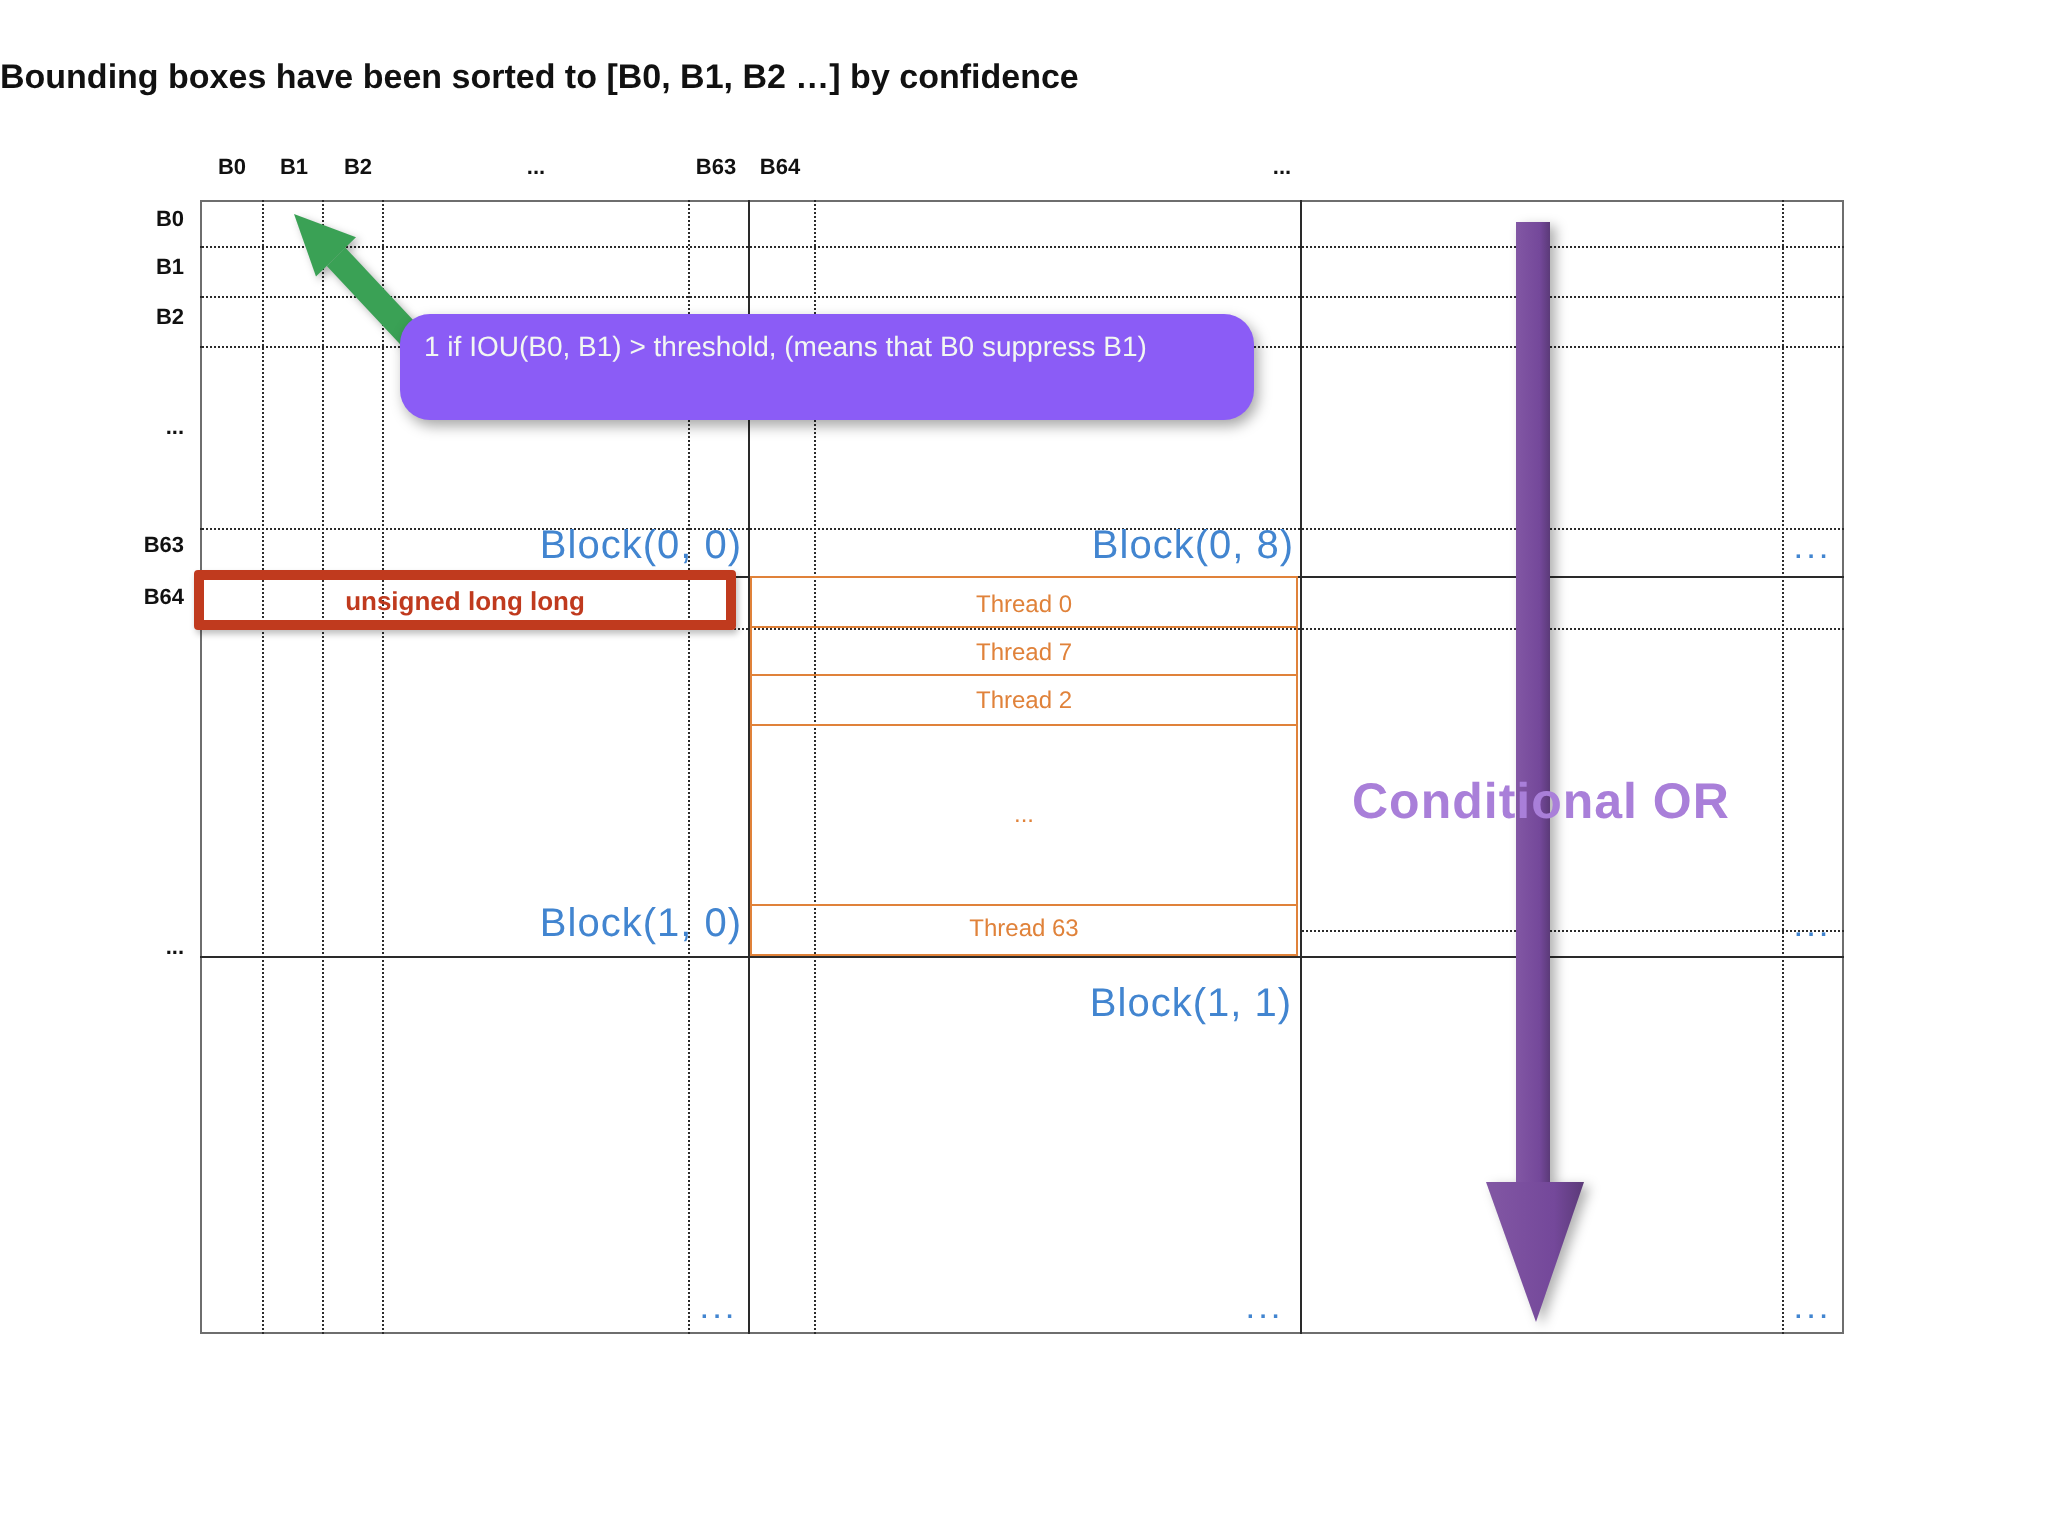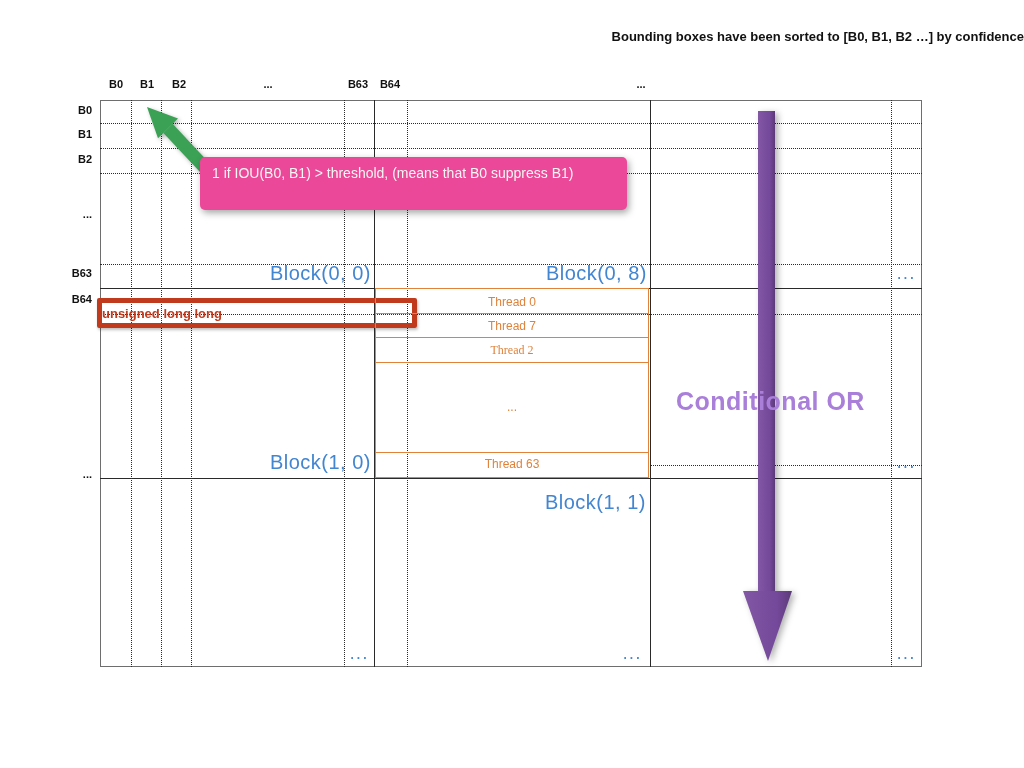--- a/index.html
+++ b/index.html
@@ -1,52 +1,52 @@
 <!DOCTYPE html>
 <html><head>
 <meta charset="utf-8">
 <style>
   html,body{margin:0;padding:0;background:#ffffff;}
   .canvas{
     position:relative;width:1024px;height:768px;background:#ffffff;overflow:hidden;
     font-family:"Liberation Sans", sans-serif;
   }
   .title{
-    position:absolute;left:0;top:29px;width:1024px;text-align:right;
-    font-size:13px;font-weight:bold;color:#111;
+    position:absolute;left:0;top:29px;width:1024px;text-align:left;
+    font-size:17px;font-weight:bold;color:#111;
   }
   .grid-frame{
     position:absolute;left:100px;top:100px;width:822px;height:567px;
     border:1.5px solid #6e6e6e;box-sizing:border-box;
   }
   .vdot{position:absolute;top:100px;height:567px;width:0;border-left:1.5px dotted #2b2b2b;}
   .vsolid{position:absolute;top:100px;height:567px;width:0;border-left:1.5px solid #2a2a2a;}
   .hdot{position:absolute;left:100px;width:822px;height:0;border-top:1.5px dotted #2b2b2b;}
   .hsolid{position:absolute;left:100px;width:822px;height:0;border-top:1.5px solid #2a2a2a;}
   .hdot-part{position:absolute;left:650px;width:272px;height:0;border-top:1.5px dotted #2b2b2b;}
   .col-label{
     position:absolute;top:78px;transform:translateX(-50%);
     font-size:11px;font-weight:bold;color:#111;white-space:nowrap;
   }
   .row-label{
     position:absolute;right:932px;text-align:right;
     font-size:11px;font-weight:bold;color:#111;white-space:nowrap;
   }
   .tooltip{
     position:absolute;left:200px;top:157px;width:427px;height:53px;box-sizing:border-box;
-    background:#ec4899;border-radius:5px;color:#f2f7f2;font-size:14px;
+    background:#8b5cf6;border-radius:15px;color:#f2f7f2;font-size:14px;
     padding:6px 0 0 12px;line-height:21px;box-shadow:2px 3px 7px rgba(0,0,0,0.35);
   }
   .arrow-svg{position:absolute;pointer-events:none;}
   .green-arrow{left:140px;top:100px;filter:drop-shadow(2px 2px 2px rgba(0,0,0,0.3));}
   .purple-arrow{left:735px;top:100px;filter:drop-shadow(3px 2px 3px rgba(0,0,0,0.3));}
   .red-box{
-    position:absolute;left:97px;top:298px;width:320px;height:30px;box-sizing:border-box;
+    position:absolute;left:97px;top:285px;width:271px;height:30px;box-sizing:border-box;
     border:5px solid #c03a1e;border-radius:2px;box-shadow:1px 2px 3px rgba(0,0,0,0.25);
-    display:flex;align-items:center;justify-content:flex-start;
+    display:flex;align-items:center;justify-content:center;
   }
   .red-box-label{font-size:13px;font-weight:bold;color:#c03a1e;white-space:nowrap;}
   .orange-box{
     position:absolute;left:375px;top:288px;width:274px;height:190px;box-sizing:border-box;
     border:1.5px solid #e0823a;background:transparent;
   }
   .orange-line{position:absolute;left:375px;width:274px;height:0;border-top:1.5px solid #e0823a;}
   .thread-label{
     position:absolute;left:512px;transform:translateX(-50%);
     font-size:12px;color:#e0823a;white-space:nowrap;
@@ -133,21 +133,21 @@
     <span class="red-box-label">unsigned long long</span>
   </div>
 
   <div class="orange-box"></div>
   <div class="orange-line" style="top:313px;"></div>
   <div class="orange-line" style="top:337px;"></div>
   <div class="orange-line" style="top:362px;"></div>
   <div class="orange-line" style="top:452px;"></div>
   <div class="thread-label" style="top:295px;">Thread 0</div>
   <div class="thread-label" style="top:319px;">Thread 7</div>
-  <div class="thread-label" style="top:343px;font-family:Liberation Serif, serif;">Thread 2</div>
+  <div class="thread-label" style="top:343px;">Thread 2</div>
   <div class="thread-label" style="top:400px;">...</div>
   <div class="thread-label" style="top:457px;">Thread 63</div>
 
   <div class="block-label" style="right:653px;top:262px;">Block(0, 0)</div>
   <div class="block-label" style="right:377px;top:262px;">Block(0, 8)</div>
   <div class="block-label" style="right:653px;top:451px;">Block(1, 0)</div>
   <div class="block-label" style="right:378px;top:451px;margin-top:40px;">Block(1, 1)</div>
 
   <div class="blue-dots" style="left:907px;top:268px;">...</div>
   <div class="blue-dots" style="left:907px;top:457px;">...</div>

